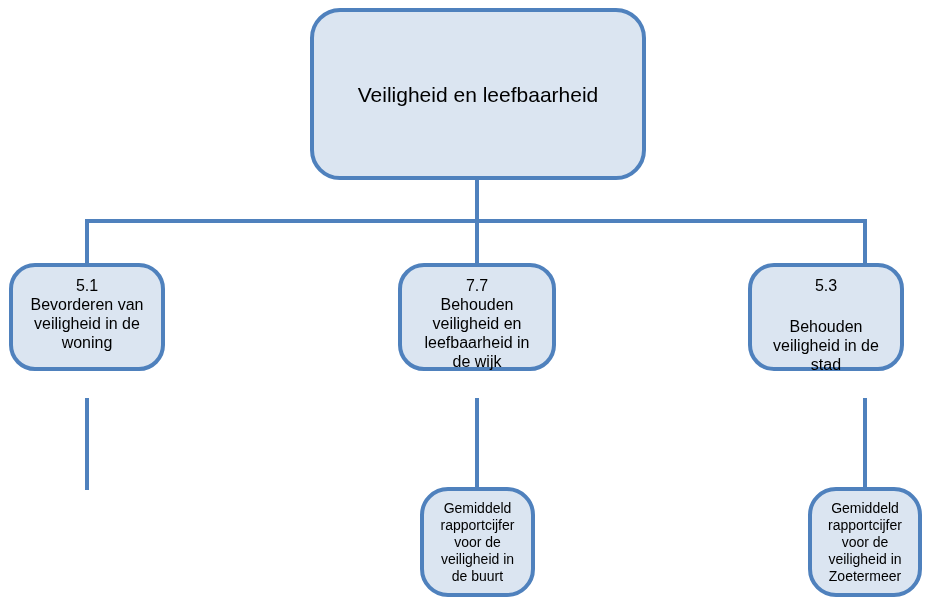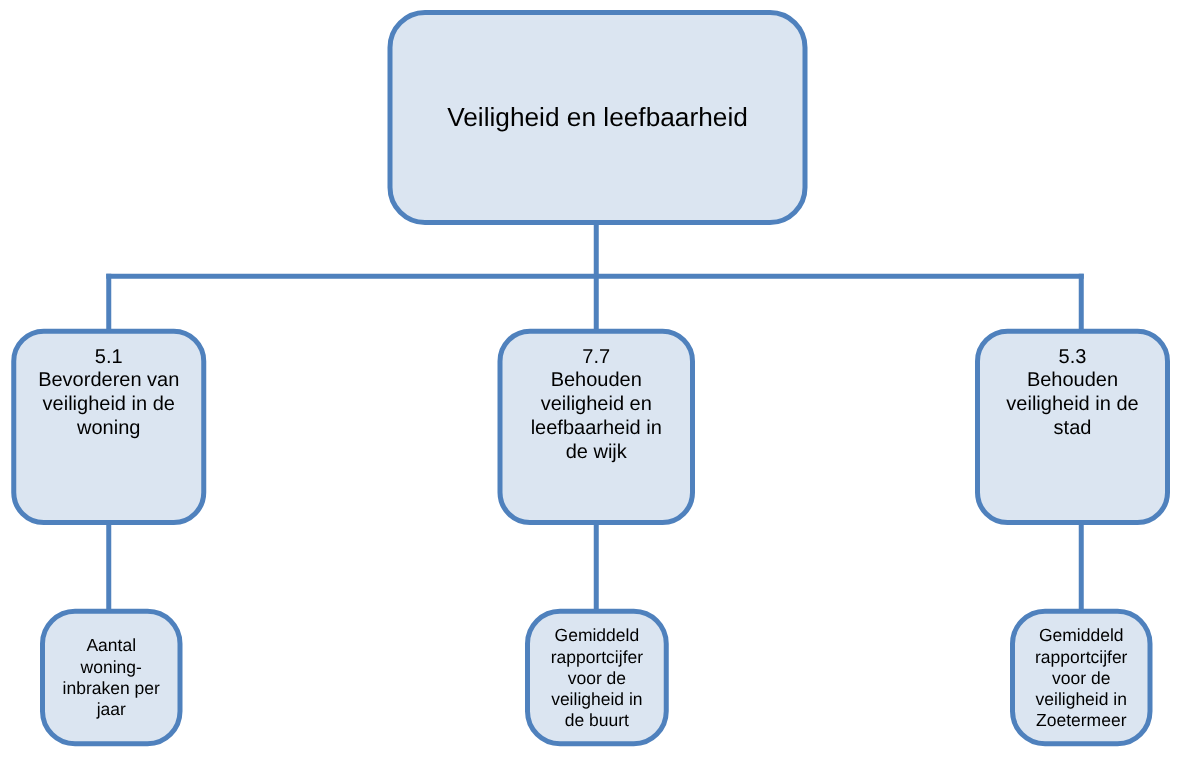--- a/index.html
+++ b/index.html
@@ -31,30 +31,30 @@
     white-space: pre-line;
   }
   .node-root {
     left: 310px; top: 8px; width: 336px; height: 172px;
     border-radius: 30px;
     justify-content: center;
     font-size: 21px;
     line-height: 25px;
   }
   .node-branch {
-    top: 263px; width: 156px; height: 157px;
+    top: 263px; width: 156px; height: 108px;
     border-radius: 26px;
     justify-content: flex-start;
     padding: 9px 10px 0 10px;
     font-size: 16px;
     line-height: 19px;
   }
   .node-branch.b1 { left: 9px; }
   .node-branch.b2 { left: 398px; width: 158px; }
-  .node-branch.b3 { left: 780px; }
+  .node-branch.b3 { left: 748px; gap: 22px; }
   .node-metric {
     top: 487px; width: 114px; height: 110px;
     border-radius: 28px;
     justify-content: center;
     padding: 2px 6px;
     font-size: 14px;
     line-height: 17px;
   }
   .node-metric.m1 { left: 32px; }
   .node-metric.m2 { left: 420px; width: 115px; }
@@ -101,26 +101,20 @@
 leefbaarheid in
 de wijk</span>
   </div>
   <div class="node node-branch b3">
     <span>5.3</span>
     <span>Behouden
 veiligheid in de
 stad</span>
   </div>
 
-  <div class="node node-metric m1">
-    <span>Aantal
-woning-
-inbraken per
-jaar</span>
-  </div>
   <div class="node node-metric m2">
     <span>Gemiddeld
 rapportcijfer
 voor de
 veiligheid in
 de buurt</span>
   </div>
   <div class="node node-metric m3">
     <span>Gemiddeld
 rapportcijfer

